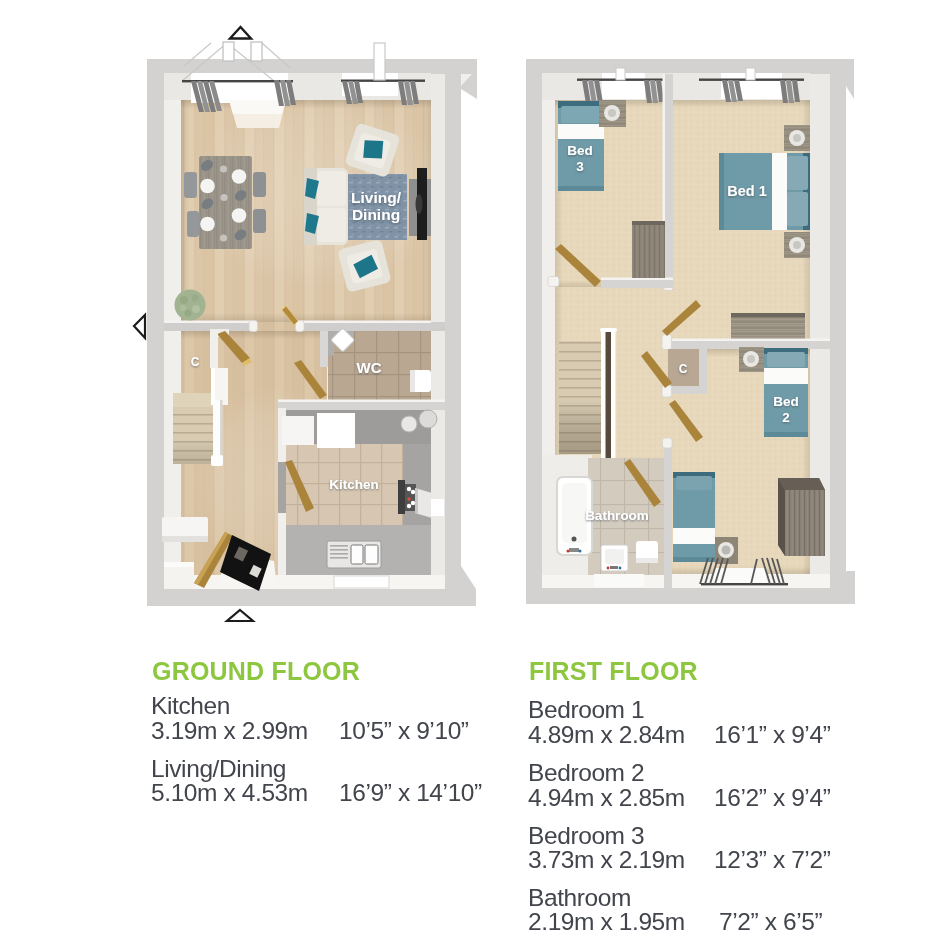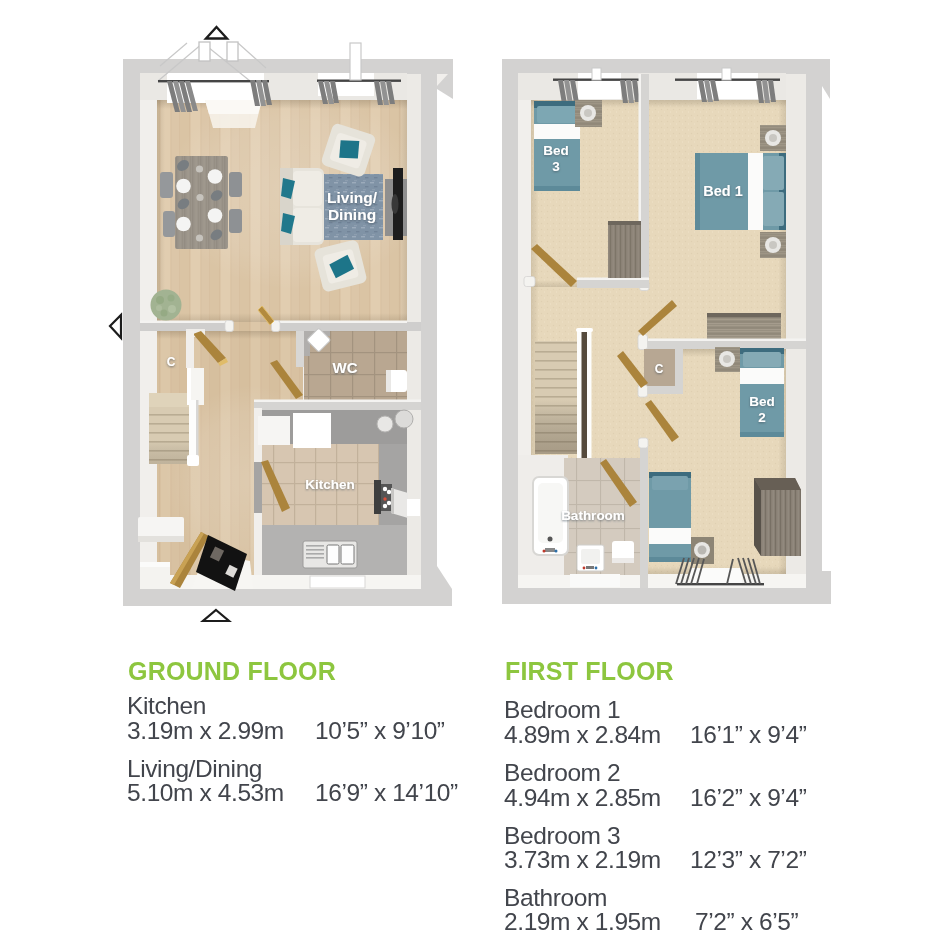--- a/index.html
+++ b/index.html
@@ -1,17 +1,17 @@
 <!DOCTYPE html>
 <html><head>
 <meta charset="utf-8">
 <style>
 html,body{margin:0;padding:0;background:#ffffff;}
 body{width:945px;height:945px;font-family:"Liberation Sans",sans-serif;overflow:hidden;}
-.wrap{position:relative;width:819px;height:945px;}
+.wrap{position:relative;width:819px;height:945px;margin-left:24px;}
 svg{position:absolute;top:0;left:0;display:block;}
 </style>
 </head>
 <body>
 <div class="wrap">
 <svg width="945" height="945" viewBox="0 0 945 945">
 <defs>
   <filter id="lblsh" x="-40%" y="-40%" width="180%" height="180%">
     <feDropShadow dx="0" dy="1" stdDeviation="1.1" flood-color="#3c4c58" flood-opacity="0.65"></feDropShadow>
   </filter>

